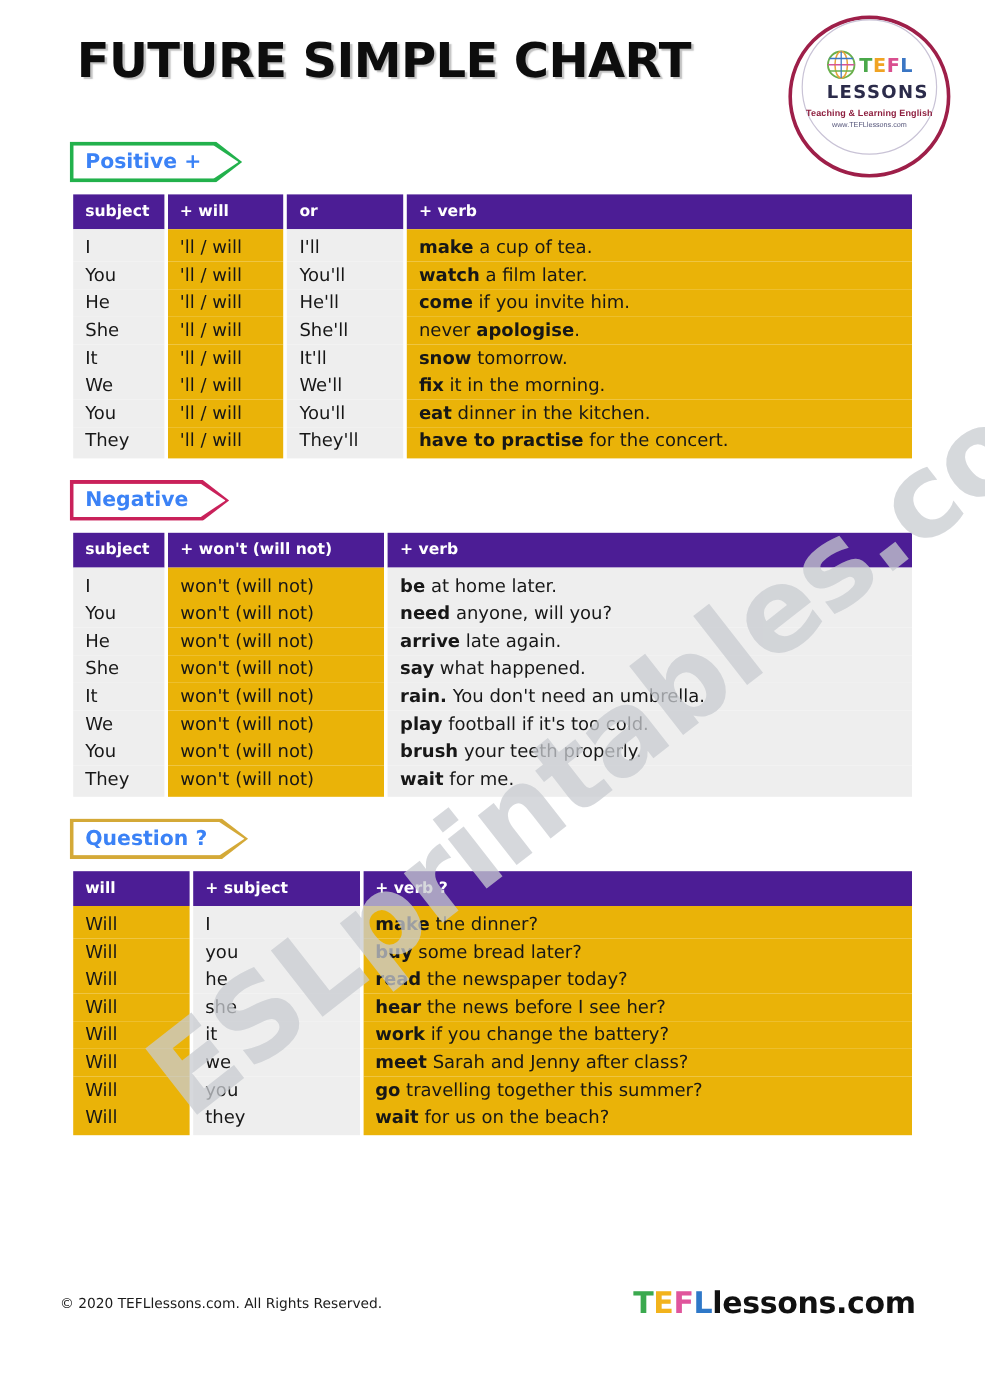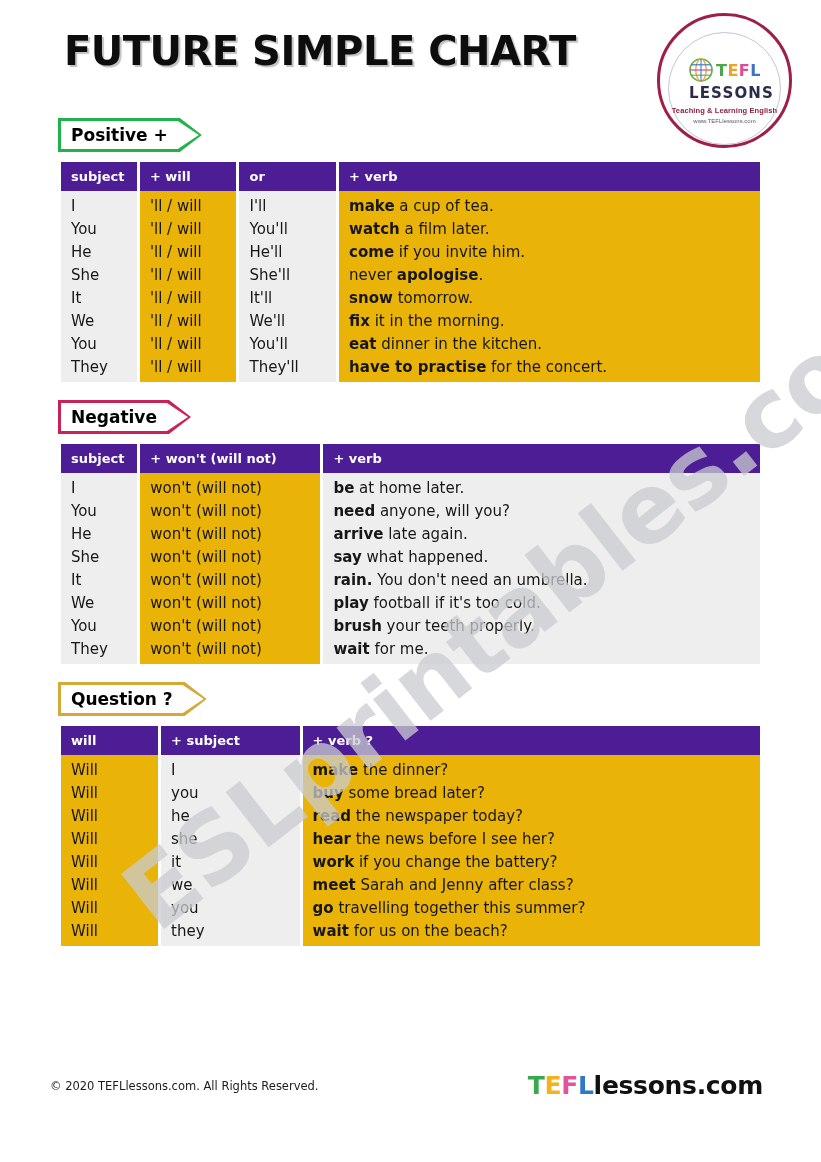--- a/index.html
+++ b/index.html
@@ -50,21 +50,21 @@
   }
 
   
   #logo-circle {
     position: absolute;
     right: -29px; top: 13px;
     width: 135px; height: 135px;
     border-radius: 50%;
     border: 3px solid #9e1f49;
     background: #fff;
-    display: flex; align-items: flex-end; justify-content: center;
+    display: flex; align-items: flex-start; justify-content: center;
   }
   #logo-inner {
     width: 113px; height: 113px;
     border-radius: 50%;
     border: 1.5px solid #c9c3d6;
     background: #fff;
     display: flex; flex-direction: column;
     align-items: center; justify-content: center;
     padding-top: 4px;
   }
@@ -94,21 +94,21 @@
   .badge-outer .inner {
     position: absolute;
     left: 3px; top: 3px; right: 3px; bottom: 3px;
     background: #fff;
     clip-path: polygon(0 0, calc(100% - 21px) 0, 100% 50%, calc(100% - 21px) 100%, 0 100%);
   }
   .badge-label {
     position: relative;
     display: block;
     padding: 7px 34px 7px 13px;
-    font-size: 17px; font-weight: 700; color: #000000;
+    font-size: 17px; font-weight: 700; color: #3b82f6;
     font-family: "DejaVu Sans", sans-serif;
     white-space: nowrap;
   }
 
   
   .gtable { width: 100%; border-collapse: separate; border-spacing: 3px 0; position: relative; z-index: 3; }
   .gtable th {
     background: #4c1d95;
     color: #ffffff;
     font-size: 13px;

